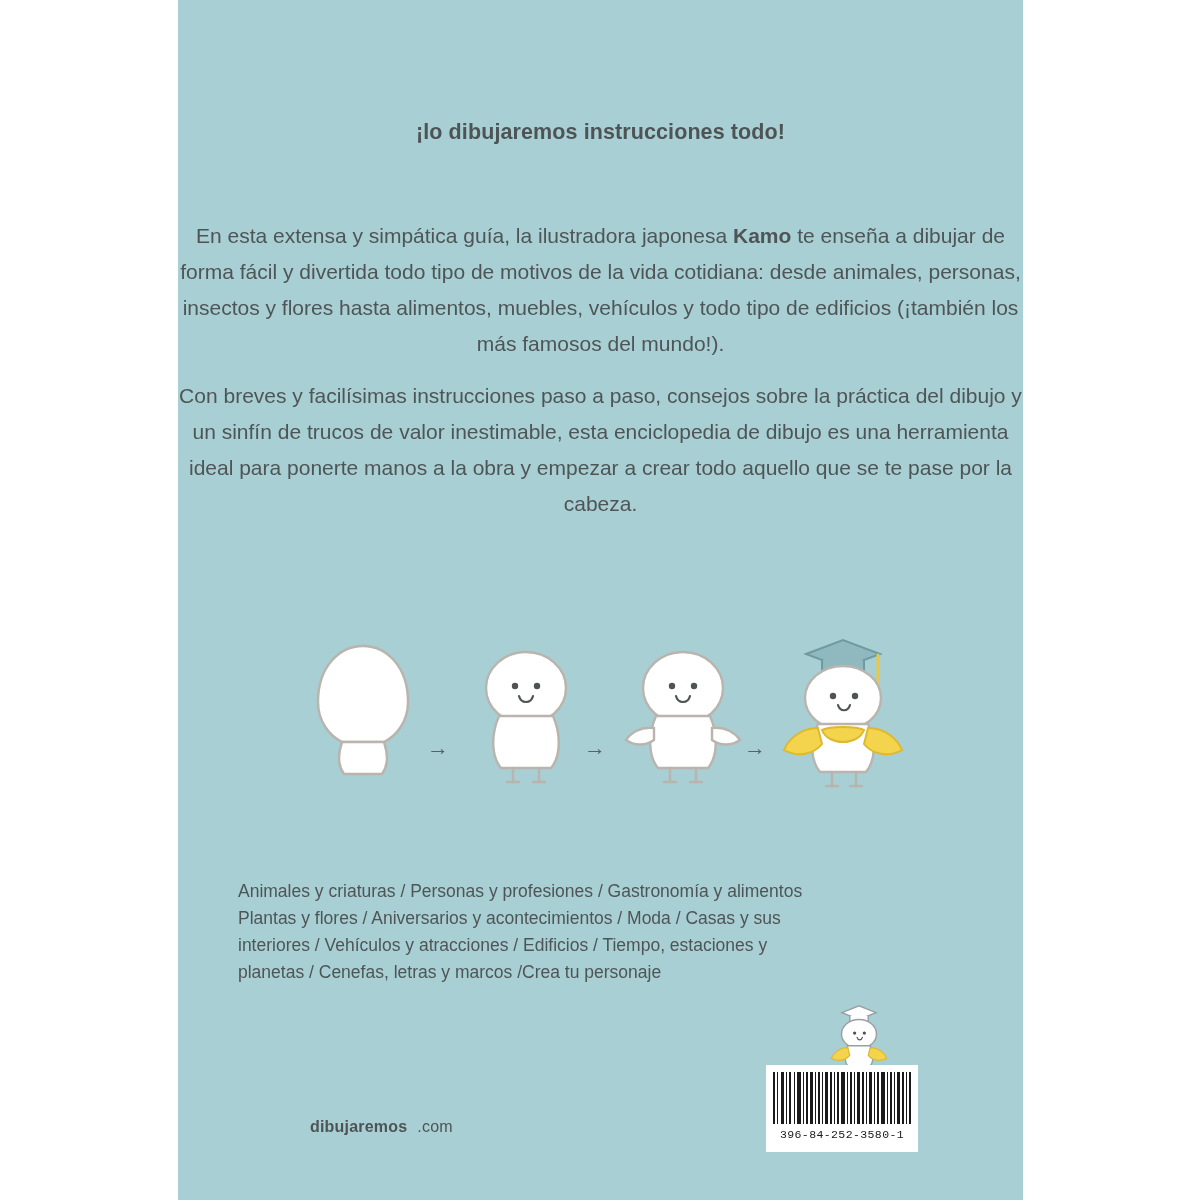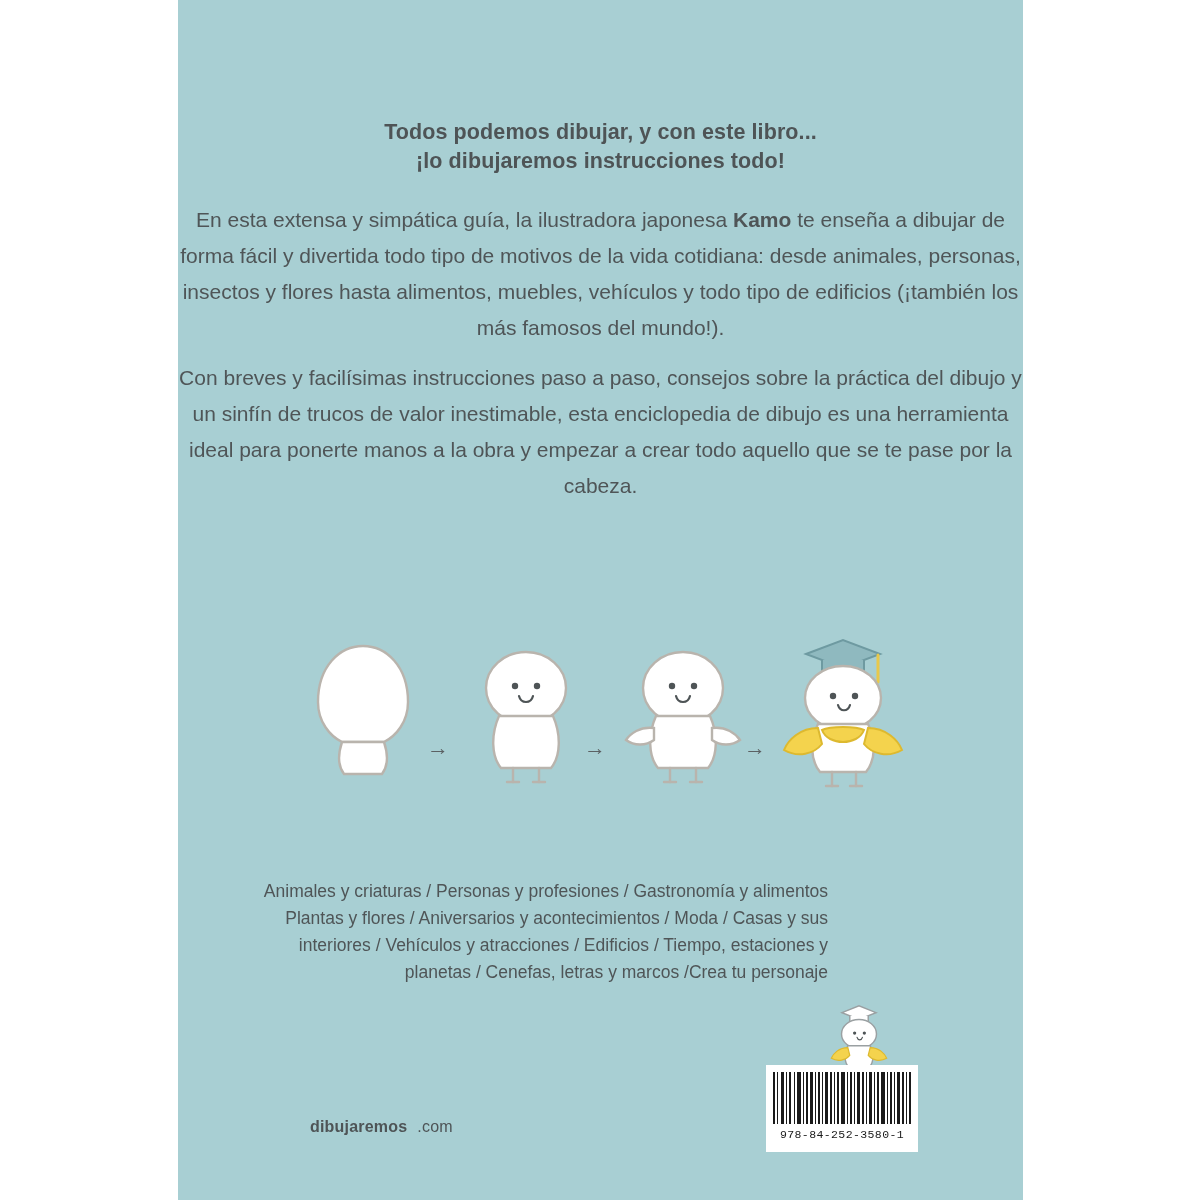--- a/index.html
+++ b/index.html
@@ -49,21 +49,21 @@
     position: absolute;
     left: 0;
     top: 202px;
     width: 845px;
     text-align: center;
     color: #4f5557;
     font-size: 21px;
     line-height: 36px;
   }
   .body-copy p {
-    margin: 0 0 14px 0;
+    margin: 16px 0 14px 0;
   }
   .body-copy .kamo {
     font-weight: bold;
   }
 
   
   .steps {
     position: absolute;
     left: 0;
     top: 630px;
@@ -103,21 +103,21 @@
     text-align: center;
     color: #4e5456;
     font-size: 17px;
     font-weight: bold;
   }
   .contents-list {
     position: absolute;
     left: 0;
     top: 878px;
     width: 710px;
-    text-align: right;
+    text-align: left;
     color: #4f5557;
     font-size: 17.5px;
     line-height: 27px;
     padding: 0 60px;
     box-sizing: border-box;
   }
 
   
   .site {
     position: absolute;
@@ -176,21 +176,20 @@
   
   .step svg, .mascot-small svg { display: block; }
 </style>
 </head>
 <body>
 
 <div class="page">
   <div class="cover">
 
     <div class="headline">
-      <div>Todos podemos dibujar, y con este libro...</div>
       <div>¡lo dibujaremos instrucciones todo!</div>
     </div>
 
     <div class="body-copy">
       <p><span>En esta extensa y simpática guía, la ilustradora japonesa </span><span class="kamo">Kamo</span><span> te enseña a dibujar de forma fácil y divertida todo tipo de motivos de la vida cotidiana: desde animales, personas, insectos y flores hasta alimentos, muebles, vehículos y todo tipo de edificios (¡también los más famosos del mundo!).</span></p>
       <p>Con breves y facilísimas instrucciones paso a paso, consejos sobre la práctica del dibujo y un sinfín de trucos de valor inestimable, esta enciclopedia de dibujo es una herramienta ideal para ponerte manos a la obra y empezar a crear todo aquello que se te pase por la cabeza.</p>
     </div>
 
     <div class="steps">
 
@@ -308,19 +307,19 @@
         <i style="left:104px;width:2px"></i>
         <i style="left:108px;width:4px"></i>
         <i style="left:114px;width:1px"></i>
         <i style="left:117px;width:2px"></i>
         <i style="left:121px;width:1px"></i>
         <i style="left:124px;width:3px"></i>
         <i style="left:129px;width:2px"></i>
         <i style="left:133px;width:1px"></i>
         <i style="left:136px;width:2px"></i>
       </div>
-      <div class="barcode-num">978-84-252-3580-1</div>
+      <div class="barcode-num">396-84-252-3580-1</div>
     </div>
 
     <div class="site"><span>dibujaremos</span><span class="dotcom">.com</span></div>
 
   </div>
 </div>
 
 </body></html>

